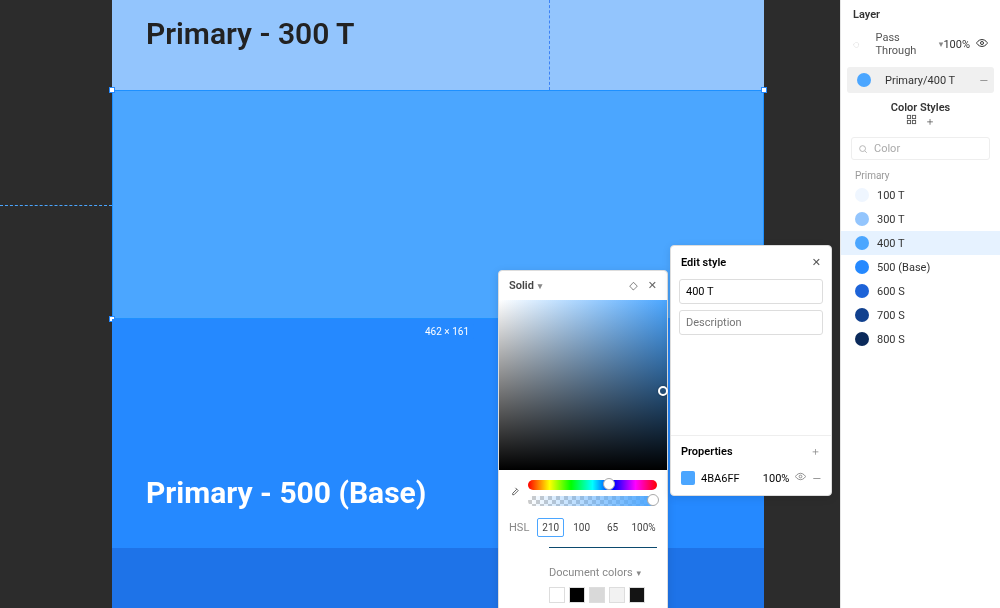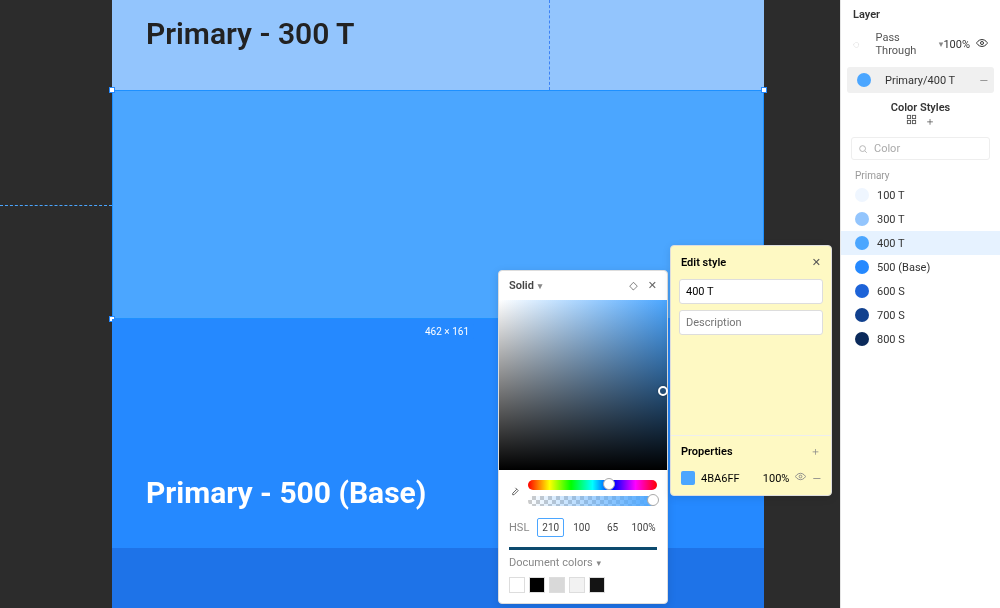--- a/index.html
+++ b/index.html
@@ -39,21 +39,21 @@
   .cs-header .ico { display:flex; gap:8px; color:#555; }
   .search-box { display:flex; align-items:center; gap:6px; margin:4px 10px; padding:4px 6px; background:#fff; border:1px solid #eee; border-radius:3px; color:#aaa; }
   .search-box svg { width:10px; height:10px; }
 
   .group-label { color:#999; padding:6px 14px 2px; font-size:10px; }
   .style-item { display:flex; align-items:center; gap:8px; padding:5px 14px; cursor:pointer; }
   .style-item.active { background:#e6f2ff; }
   .style-item .sw { width:14px; height:14px; border-radius:50%; }
 
   
-  .edit-panel { position:absolute; left:670px; top:245px; width:162px; background:#fef9c3; border:1px solid #ddd; border-radius:4px; box-shadow:0 2px 8px rgba(0,0,0,.1); font-size:11px; }
+  .edit-panel { position:absolute; left:670px; top:245px; width:162px; background:#ffffff; border:1px solid #ddd; border-radius:4px; box-shadow:0 2px 8px rgba(0,0,0,.1); font-size:11px; }
   .ep-head { display:flex; justify-content:space-between; align-items:center; padding:10px 10px; }
   .ep-head .x { cursor:pointer; color:#555; }
   .ep-field { margin:0 8px 6px; }
   .ep-field input { width:100%; padding:5px 6px; border:1px solid #ddd; border-radius:3px; font-size:11px; }
   .ep-props { border-top:1px solid #eee; margin-top:100px; }
   .ep-props .hd { display:flex; justify-content:space-between; align-items:center; padding:8px 10px; }
   .ep-props .row { display:flex; align-items:center; gap:6px; padding:4px 10px 10px; }
   .ep-props .chip { width:14px; height:14px; background:#4BA6FF; border-radius:2px; }
   .ep-props .val { flex:1; }
   .ep-props .ico { color:#888; }
@@ -72,21 +72,21 @@
   .slider-col { flex:1; display:flex; flex-direction:column; gap:6px; }
   .hue { height:10px; border-radius:5px; background:linear-gradient(to right, red, yellow, lime, cyan, blue, magenta, red); position:relative; }
   .hue .knob { position:absolute; top:-2px; left:58%; width:12px; height:12px; background:#fff; border:1px solid #aaa; border-radius:50%; }
   .alpha { height:10px; border-radius:5px; background:linear-gradient(45deg,#ccc 25%,transparent 25%,transparent 75%,#ccc 75%) 0 0/8px 8px, linear-gradient(45deg,#ccc 25%,#fff 25%,#fff 75%,#ccc 75%) 4px 4px/8px 8px; position:relative; }
   .alpha::after { content:""; position:absolute; inset:0; border-radius:5px; background:linear-gradient(to right, rgba(75,166,255,0), rgba(75,166,255,1)); }
   .alpha .knob { position:absolute; top:-2px; right:-2px; width:12px; height:12px; background:#fff; border:1px solid #aaa; border-radius:50%; z-index:2;}
   .hsl-row { display:flex; gap:4px; margin-top:12px; align-items:center; }
   .hsl-row .lbl { color:#888; margin-right:4px;text-align:center; }
   .hsl-row .cell { width:30px; text-align:center; padding:3px 0; border:1px solid transparent; border-radius:2px; font-size:10px;}
   .hsl-row .cell.active { border:1px solid #4BA6FF; }
-  .doc-colors { border-top:3px solid #0c4a6e; margin-top:10px; padding-top:6px; }
+  .doc-colors { border-top:1px solid #0c4a6e; margin-top:10px; padding-top:18px;margin-left:40px; }
   .doc-colors .lbl { color:#888; display:flex; align-items:center; gap:4px; margin-bottom:8px;}
   .doc-swatches { display:flex; gap:4px; }
   .doc-swatches .c { width:16px; height:16px; border:1px solid #ddd; }
 
   svg.ico { width:11px; height:11px; }
   .chev { font-size:9px; color:#888; }
 </style>
 </head>
 <body>
 

